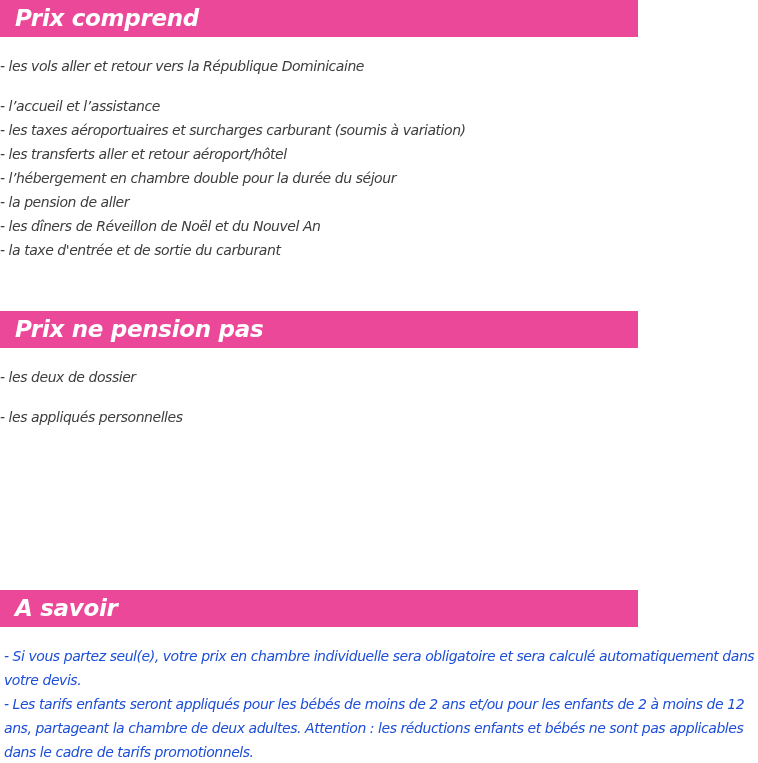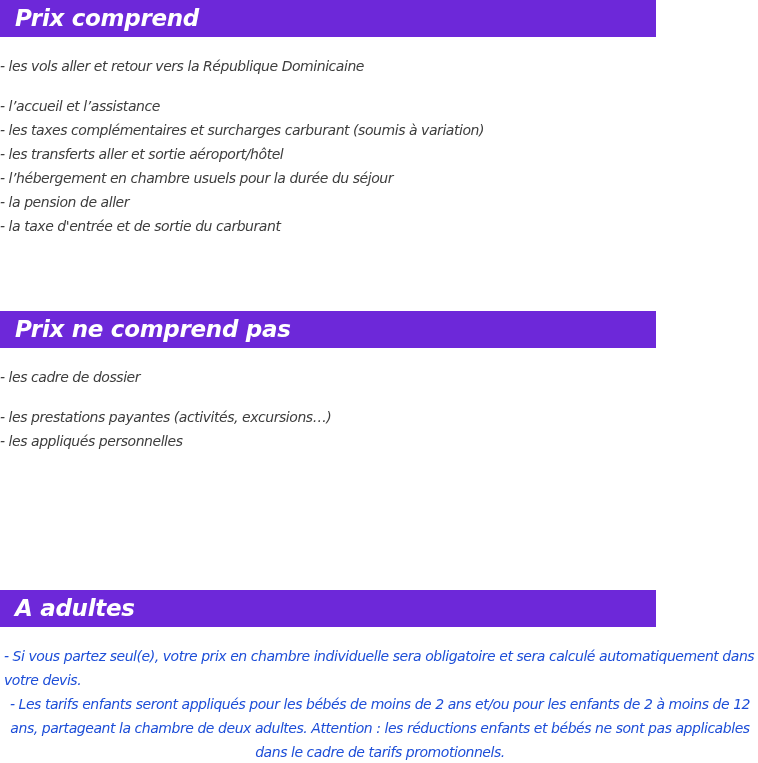--- a/index.html
+++ b/index.html
@@ -2,22 +2,21 @@
 <html><head>
 <meta charset="utf-8">
 <style>
   html, body { margin: 0; padding: 0; background: #ffffff; }
   body {
     width: 758px; height: 763px; overflow: hidden; position: relative;
     font-family: "DejaVu Sans", sans-serif;
   }
   .section-header {
     position: absolute; left: 0; width: 638px; height: 37px;
-    background: #6d28d9;
-    padding-left: 18px;
+    background: #ec4899;
   }
   .section-title {
     position: absolute; left: 15px; top: 2px;
     color: #ffffff; font-style: italic; font-weight: bold;
     font-size: 23px; line-height: 32px; letter-spacing: -0.3px;
     font-family: "DejaVu Sans", sans-serif;
     white-space: nowrap;
   }
   .list {
     position: absolute; left: 0; width: 758px; margin: 0; padding: 0; list-style: none;
@@ -38,34 +37,34 @@
 </head>
 <body>
 
 <div class="section-header" style="top:0;">
   <span class="section-title">Prix comprend</span>
 </div>
 <div class="list" style="top:54px;">
   <div class="line">- les vols aller et retour vers la République Dominicaine</div>
   <div class="gap"></div>
   <div class="line">- l’accueil et l’assistance</div>
-  <div class="line">- les taxes complémentaires et surcharges carburant (soumis à variation)</div>
-  <div class="line">- les transferts aller et sortie aéroport/hôtel</div>
-  <div class="line">- l’hébergement en chambre usuels pour la durée du séjour</div>
+  <div class="line">- les taxes aéroportuaires et surcharges carburant (soumis à variation)</div>
+  <div class="line">- les transferts aller et retour aéroport/hôtel</div>
+  <div class="line">- l’hébergement en chambre double pour la durée du séjour</div>
   <div class="line">- la pension de aller</div>
+  <div class="line">- les dîners de Réveillon de Noël et du Nouvel An</div>
   <div class="line">- la taxe d'entrée et de sortie du carburant</div>
 </div>
 
 <div class="section-header" style="top:311px;">
-  <span class="section-title">Prix ne comprend pas</span>
+  <span class="section-title">Prix ne pension pas</span>
 </div>
 <div class="list" style="top:365px;">
-  <div class="line">- les cadre de dossier</div>
+  <div class="line">- les deux de dossier</div>
   <div class="gap"></div>
-  <div class="line">- les prestations payantes (activités, excursions…)</div>
   <div class="line">- les appliqués personnelles</div>
 </div>
 
 <div class="section-header" style="top:590px;">
-  <span class="section-title">A adultes</span>
+  <span class="section-title">A savoir</span>
 </div>
 <p class="para" style="top:644px;">- Si vous partez seul(e), votre prix en chambre individuelle sera obligatoire et sera calculé automatiquement dans votre devis.</p>
-<p class="para" style="top:692px;text-align:center;">- Les tarifs enfants seront appliqués pour les bébés de moins de 2 ans et/ou pour les enfants de 2 à moins de 12 ans, partageant la chambre de deux adultes. Attention : les réductions enfants et bébés ne sont pas applicables dans le cadre de tarifs promotionnels.</p>
+<p class="para" style="top:692px;">- Les tarifs enfants seront appliqués pour les bébés de moins de 2 ans et/ou pour les enfants de 2 à moins de 12 ans, partageant la chambre de deux adultes. Attention : les réductions enfants et bébés ne sont pas applicables dans le cadre de tarifs promotionnels.</p>
 
 </body></html>

